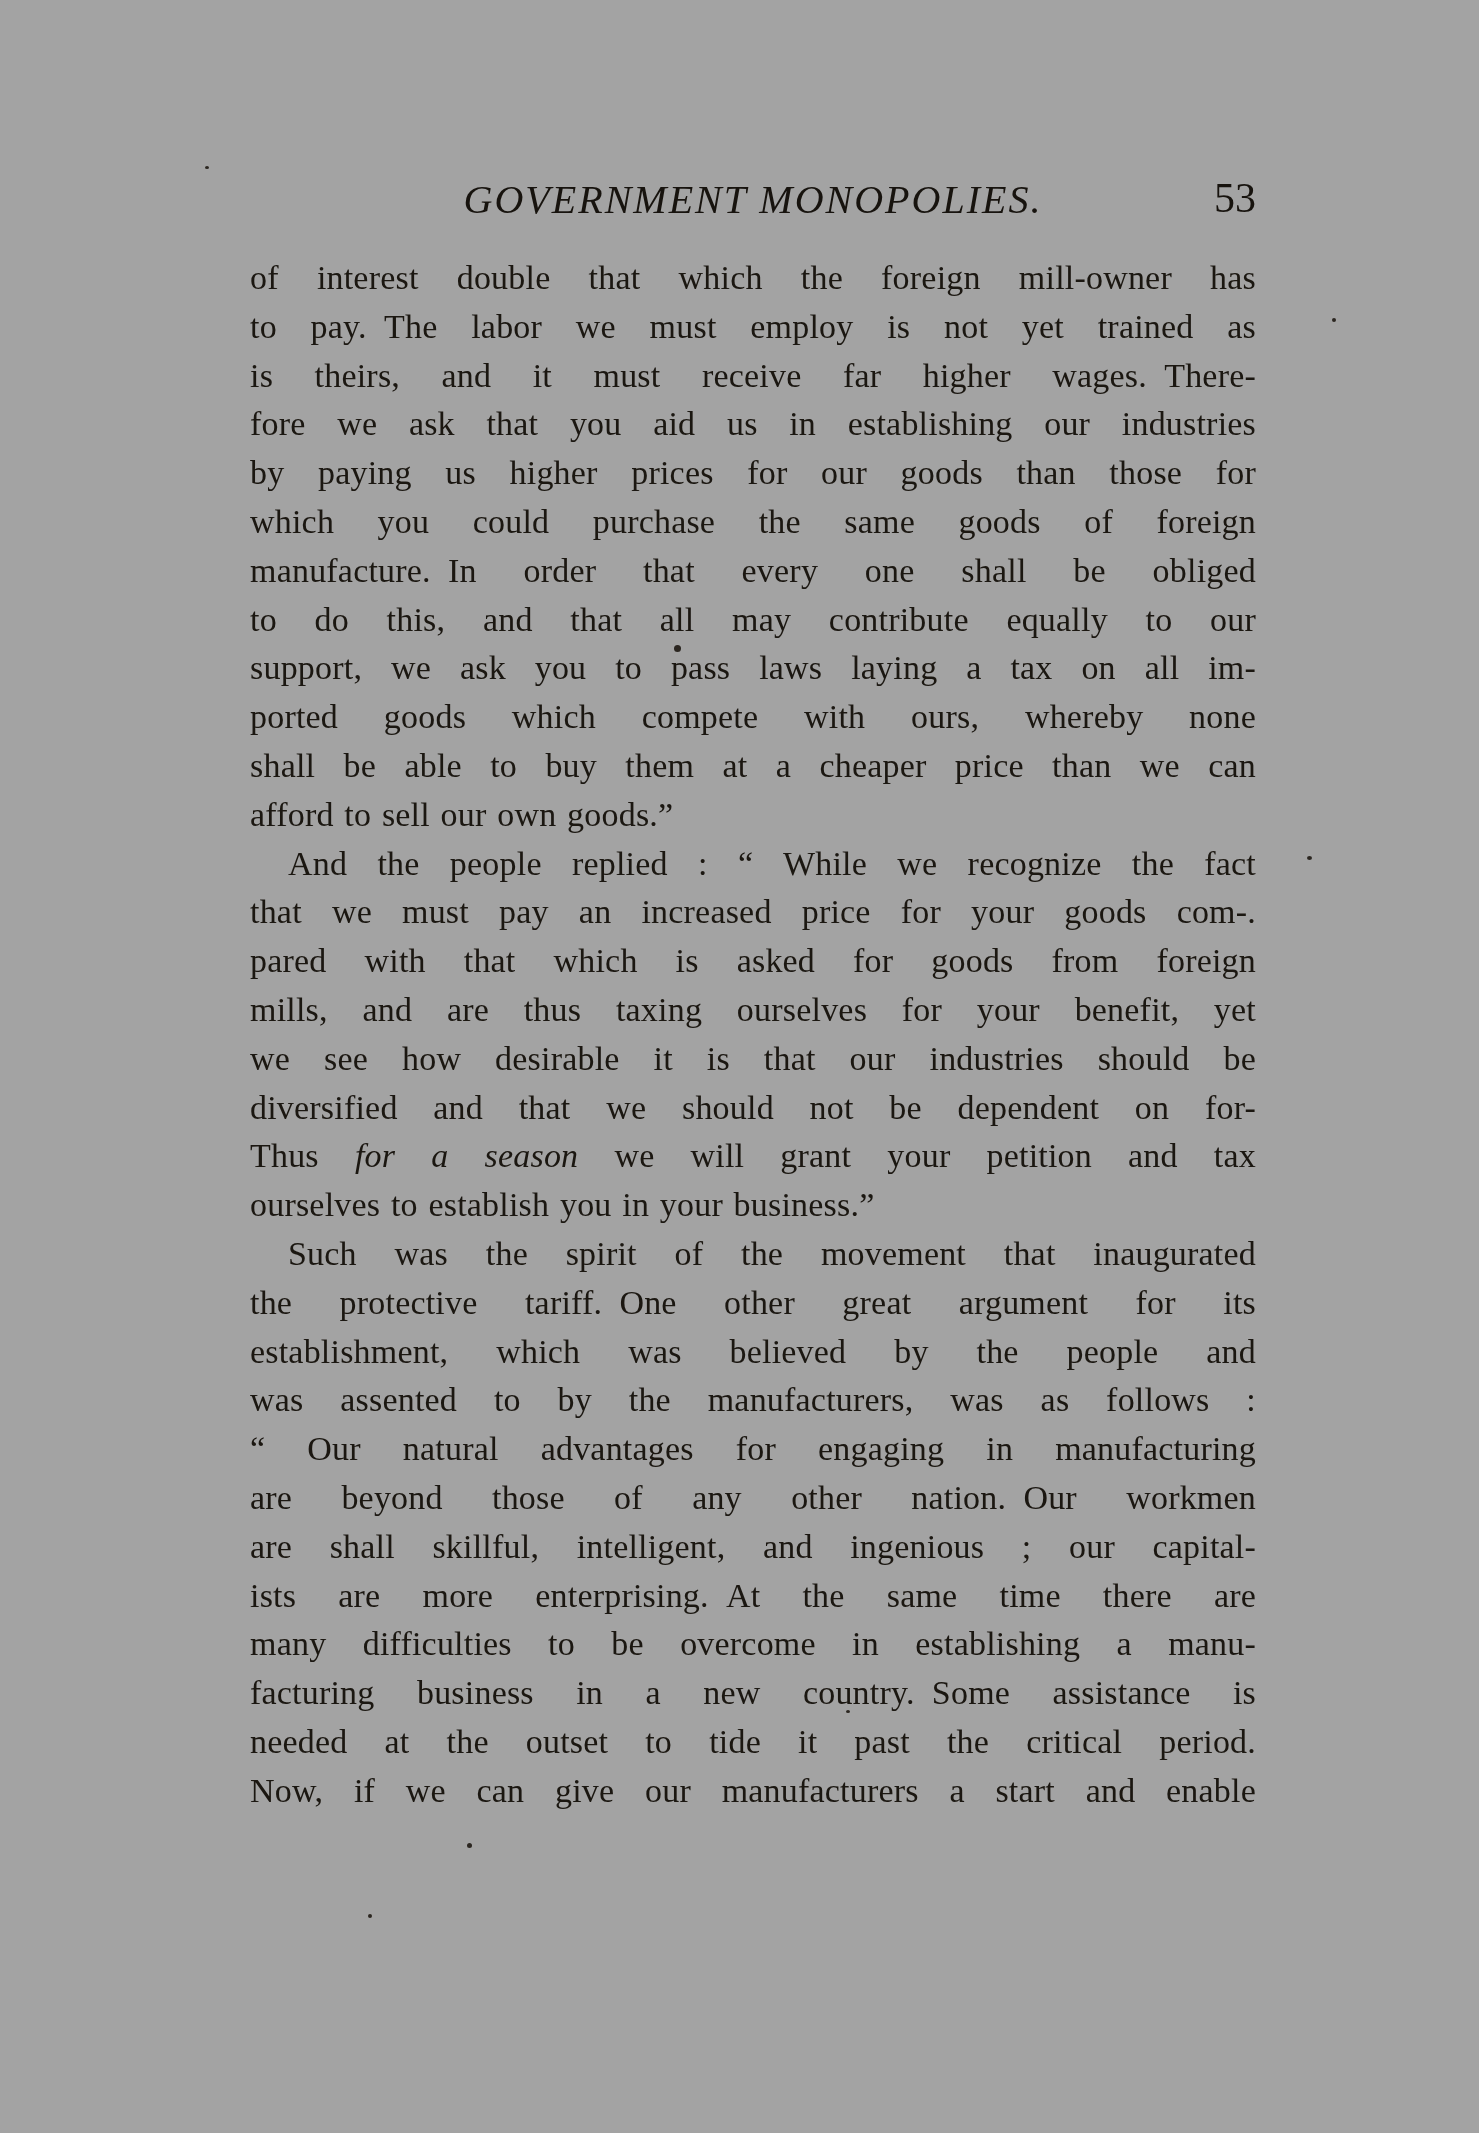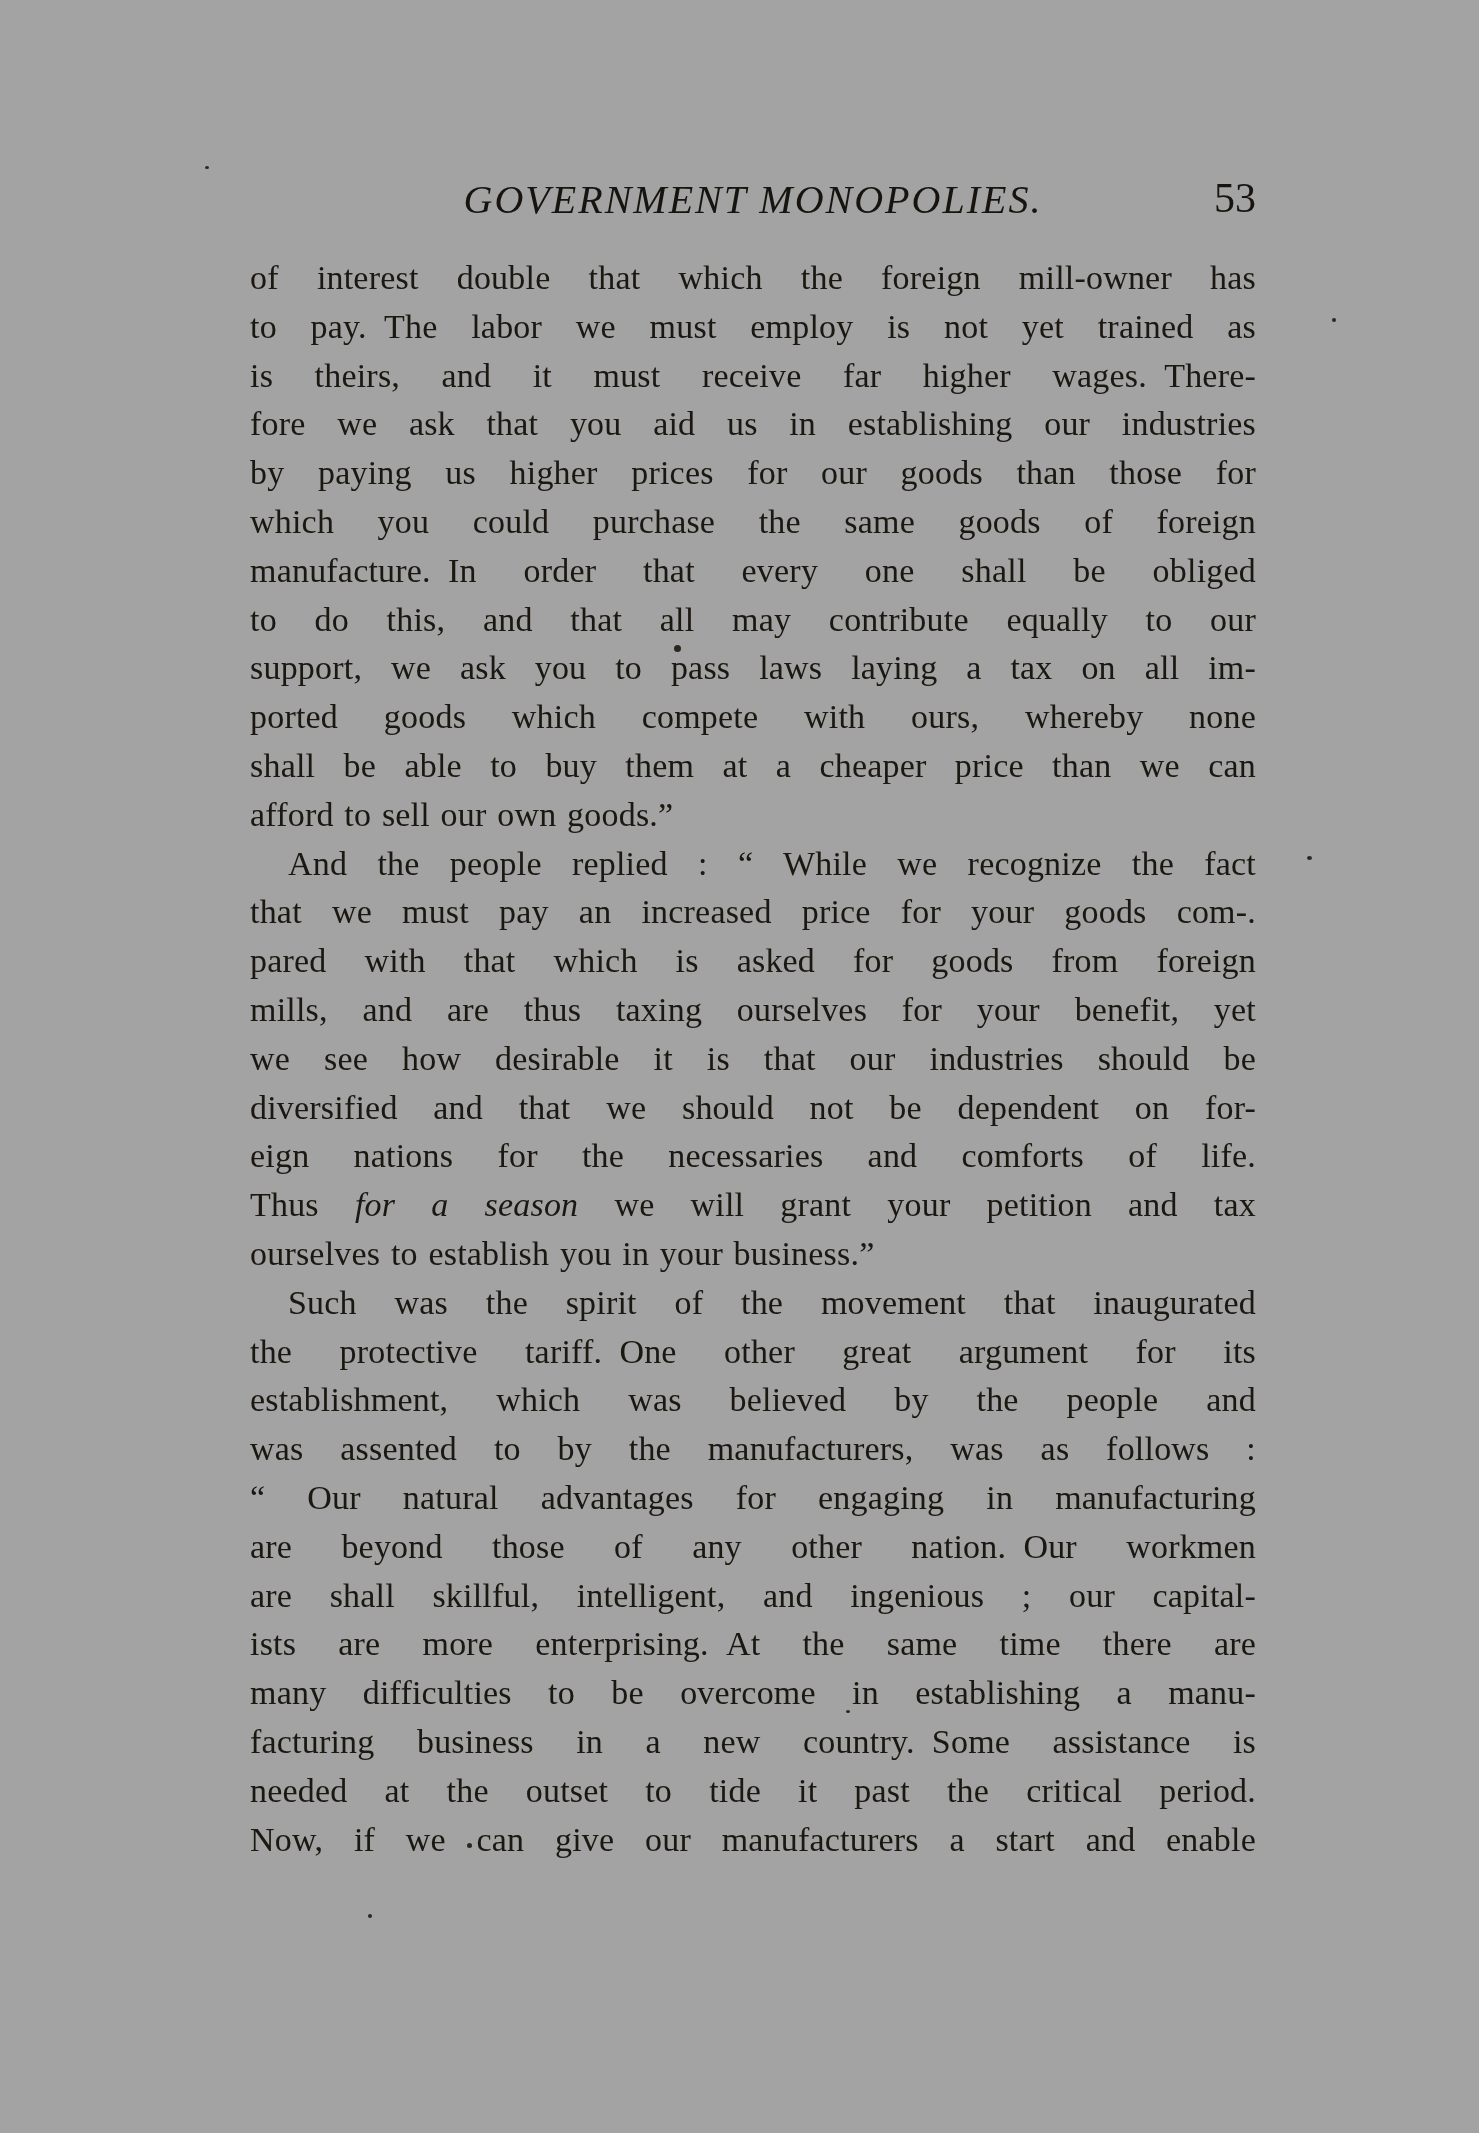--- a/index.html
+++ b/index.html
@@ -100,21 +100,20 @@
       <div class="line flush">afford to sell our own goods.”</div>
     </section>
 
     <section class="paragraph">
       <div class="line indent">And the people replied : “ While we recognize the fact</div>
       <div class="line">that we must pay an increased price for your goods com-.</div>
       <div class="line">pared with that which is asked for goods from foreign</div>
       <div class="line">mills, and are thus taxing ourselves for your benefit, yet</div>
       <div class="line">we see how desirable it is that our industries should be</div>
       <div class="line">diversified and that we should not be dependent on for-</div>
-      <div class="line">eign nations for the necessaries and comforts of life.</div>
       <div class="line"><span>Thus </span><span class="italic">for a season</span><span> we will grant your petition and tax</span></div>
       <div class="line flush">ourselves to establish you in your business.”</div>
     </section>
 
     <section class="paragraph">
       <div class="line indent">Such was the spirit of the movement that inaugurated</div>
       <div class="line">the protective tariff. One other great argument for its</div>
       <div class="line">establishment, which was believed by the people and</div>
       <div class="line">was assented to by the manufacturers, was as follows :</div>
       <div class="line">“ Our natural advantages for engaging in manufacturing</div>

